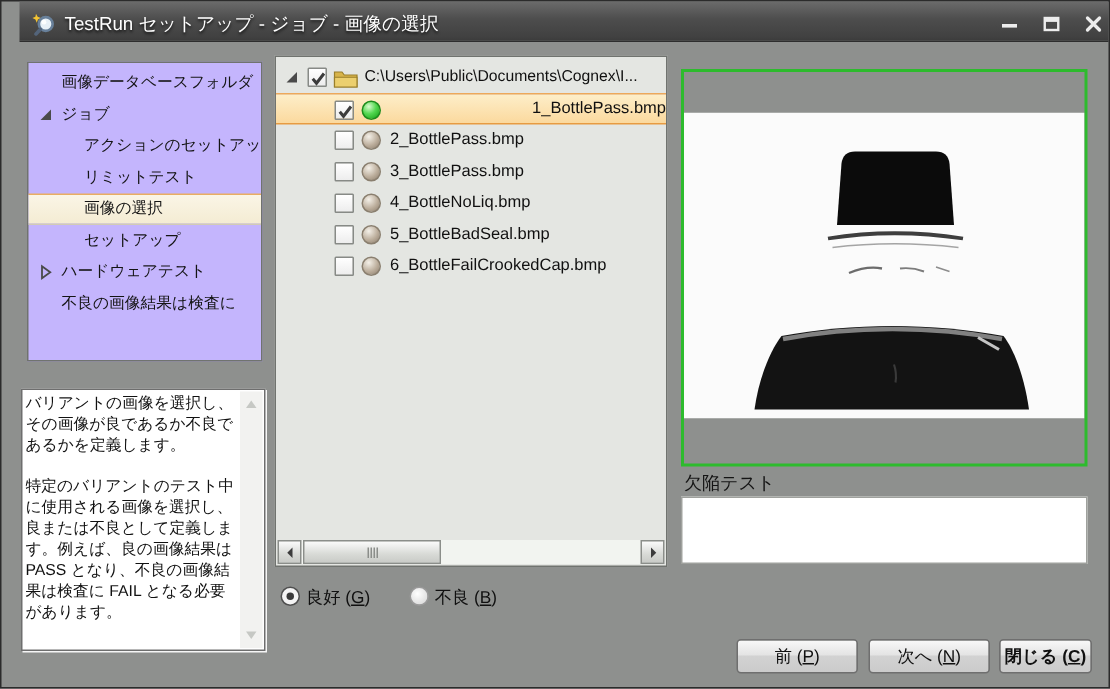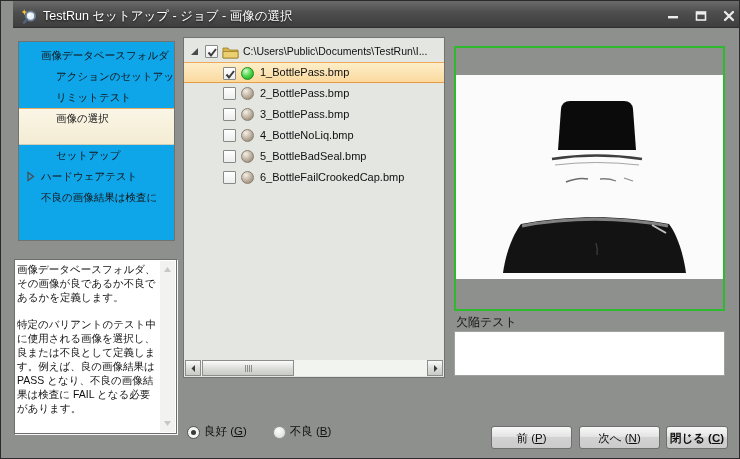--- a/index.html
+++ b/index.html
@@ -23,32 +23,32 @@
     position:absolute; left:30px; top:0; line-height:30px;
     color:#ffffff; font-size:12.5px; text-shadow:0 1px 2px rgba(0,0,0,.8);
     white-space:nowrap;
   }
   .win-controls { position:absolute; right:8px; top:0; height:30px; display:flex; }
   .win-btn { width:28px; height:30px; display:flex; align-items:center; justify-content:center; }
 
   
   .sidebar {
     position:absolute; left:17px; top:40px; width:157px; height:200px;
-    background:#0ea5e9; border:1px solid #70736f; padding-top:3px;
+    background:#c4b5fd; border:1px solid #70736f; padding-top:3px;
   }
   .tree-item {
     position:relative; height:21px; line-height:21px;
     font-size:10.5px; color:#141414; white-space:nowrap; overflow:hidden;
   }
   .tree-item .lbl1 { padding-left:22px; display:block; }
   .tree-item .lbl2 { padding-left:37px; display:block; }
   .tree-item.selected {
     background:linear-gradient(#faf5e6,#f4ecd3);
     border-top:1px solid #e9ad62; border-bottom:1px solid #d2cbb5;
-    height:37px; line-height:19px;
+    height:21px; line-height:19px;
   }
   .tree-arrow { position:absolute; left:6px; top:5px; width:11px; height:11px; }
 
   
   .desc-panel {
     position:absolute; left:13px; top:258px; width:163px; height:175px;
     background:#ffffff; border:1px solid #6e6e6e;
     box-shadow:1px 1px 0 #f6f6f6;
   }
   .desc-text {
@@ -65,21 +65,21 @@
   .desc-scroll .arr.down { bottom:3px; }
 
   
   .list-panel {
     position:absolute; left:182px; top:36px; width:262px; height:341px;
     background:#e4e6e2; border:1px solid #70736f; padding-top:3px;
   }
   .list-row { position:relative; height:21px; line-height:21px; font-size:11px; color:#101010; white-space:nowrap; overflow:hidden; }
   .list-row.selected {
     background:linear-gradient(#fdeec9,#fbd99e);
-    border-top:1px solid #eda85a; border-bottom:1px solid #e79b42; line-height:19px;
+    border-top:1px solid #eda85a; border-bottom:1px solid #e79b42; line-height:19px;text-align:right;
   }
   .row-arrow { position:absolute; left:5px; top:5px; width:11px; height:11px; }
   .cbx {
     position:absolute; top:4px; width:13px; height:13px;
     background:linear-gradient(#ffffff,#ededed); border:1px solid #878a86; border-radius:1px;
   }
   .cbx svg { position:absolute; left:0; top:0; }
   .root-cbx { left:21px; }
   .file-cbx { left:39px; }
   .folder-ico { position:absolute; left:38px; top:4px; width:17px; height:14px; }
@@ -99,21 +99,21 @@
   .hs-thumb {
     width:92px; height:16px; flex:0 0 auto; margin-left:1px;
     background:linear-gradient(#fbfbfb,#d8dad6 60%,#c9cbc7); border:1px solid #8b8e8a;
     display:flex; align-items:center; justify-content:center; gap:1px;
   }
   .grip { width:1px; height:7px; background:#8b8e8a; }
   .hs-track { flex:1 1 auto; }
   .hs-right { margin-left:auto; }
 
   
-  .grade-row { position:absolute; left:186px; top:390px; height:16px; display:flex; align-items:flex-end; font-size:11.5px; color:#101010;margin-top:32px; }
+  .grade-row { position:absolute; left:186px; top:390px; height:16px; display:flex; align-items:flex-start; font-size:11.5px; color:#101010; }
   .radio { width:13px; height:13px; border-radius:50%; margin-right:4px; position:relative; }
   .radio.on { background:#f4f4f4; border:1px solid #4f4f4f; }
   .radio.on::after { content:""; position:absolute; left:3px; top:3px; width:5px; height:5px; border-radius:50%; background:#3a3a3a; }
   .radio.off { background:radial-gradient(circle at 40% 35%, #ffffff, #dcdcdc 80%); border:1px solid #9a9a9a; }
   .grade-gap { width:26px; }
   .u { text-decoration:underline; }
 
   
   .preview {
     position:absolute; left:453px; top:45px; width:271px; height:265px;
@@ -172,20 +172,26 @@
           </svg>
       </div>
     </div>
   </div>
 
   <div class="sidebar">
     <div class="tree-item">
         <span class="lbl1">画像データベースフォルダ</span>
       </div>
     <div class="tree-item">
+      <svg class="tree-arrow" viewBox="0 0 11 11">
+          <path d="M9,2 L9,9 L2,9 Z" fill="#4a4a4a"></path>
+        </svg>
+      <span class="lbl1">ジョブ</span>
+    </div>
+    <div class="tree-item">
         <span class="lbl2">アクションのセットアップ</span>
       </div>
     <div class="tree-item">
         <span class="lbl2">リミットテスト</span>
       </div>
     <div class="tree-item selected">
         <span class="lbl2">画像の選択</span>
       </div>
     <div class="tree-item">
         <span class="lbl2">セットアップ</span>
@@ -196,21 +202,21 @@
         </svg>
       <span class="lbl1">ハードウェアテスト</span>
     </div>
     <div class="tree-item">
         <span class="lbl1">不良の画像結果は検査に</span>
       </div>
   </div>
 
   <div class="desc-panel">
     <div class="desc-text">
-      <div class="para">画像データベースフォルダ、その画像が良であるか不良であるかを定義します。</div>
+      <div class="para">バリアントの画像を選択し、その画像が良であるか不良であるかを定義します。</div>
       <div class="para">特定のバリアントのテスト中に使用される画像を選択し、良または不良として定義します。例えば、良の画像結果は PASS となり、不良の画像結果は検査に FAIL となる必要があります。</div>
     </div>
     <div class="desc-scroll">
       <svg class="arr up" viewBox="0 0 11 11">
           <path d="M5.5,3 L9,8 L2,8 Z" fill="#c6c8c4"></path>
         </svg>
       <svg class="arr down" viewBox="0 0 11 11">
           <path d="M2,3 L9,3 L5.5,8 Z" fill="#c6c8c4"></path>
         </svg>
     </div>
@@ -224,21 +230,21 @@
         </svg>
       <span class="cbx root-cbx">
         <svg width="13" height="13" viewBox="0 0 13 13">
             <path d="M2.5,6.5 L5,9.5 L10,3" fill="none" stroke="#3c3c3c" stroke-width="2"></path>
           </svg>
       </span>
       <svg class="folder-ico" viewBox="0 0 17 14">
         <path d="M1,3 L6,3 L7.5,5 L16,5 L16,13 L1,13 Z" fill="#d8b44a" stroke="#9a7f2a" stroke-width="0.8"></path>
         <path d="M1,6.5 L16,6.5 L16,13 L1,13 Z" fill="#eccf6e" stroke="#9a7f2a" stroke-width="0.8"></path>
       </svg>
-      <span class="root-path">C:\Users\Public\Documents\TestRun\I...</span>
+      <span class="root-path">C:\Users\Public\Documents\Cognex\I...</span>
     </div>
 
     <div class="list-row selected">
       <span class="cbx file-cbx">
         <svg width="13" height="13" viewBox="0 0 13 13">
             <path d="M2.5,6.5 L5,9.5 L10,3" fill="none" stroke="#3c3c3c" stroke-width="2"></path>
           </svg>
       </span>
       <span class="ball green"></span>
       <span class="file-name">1_BottlePass.bmp</span>

